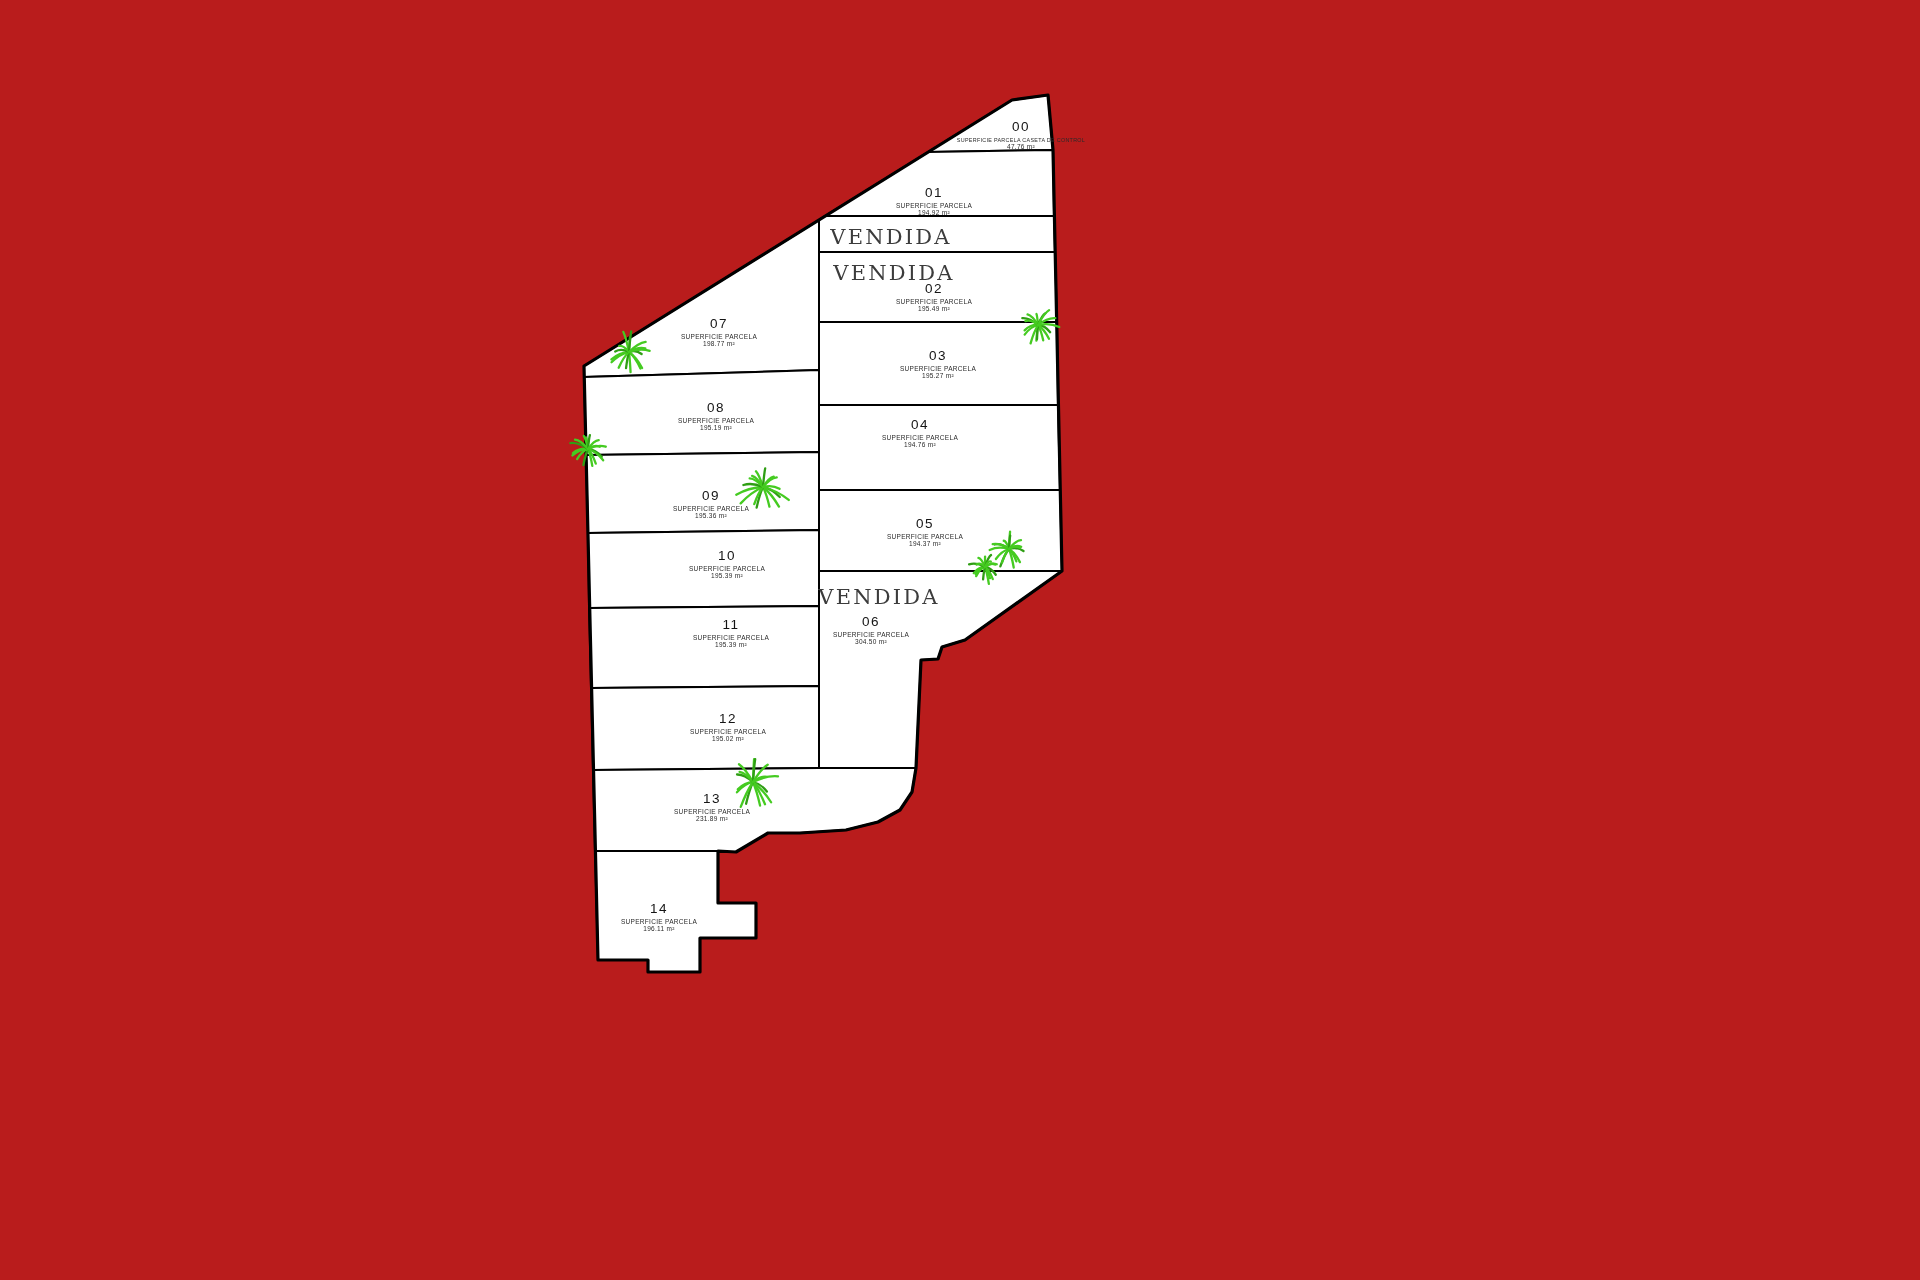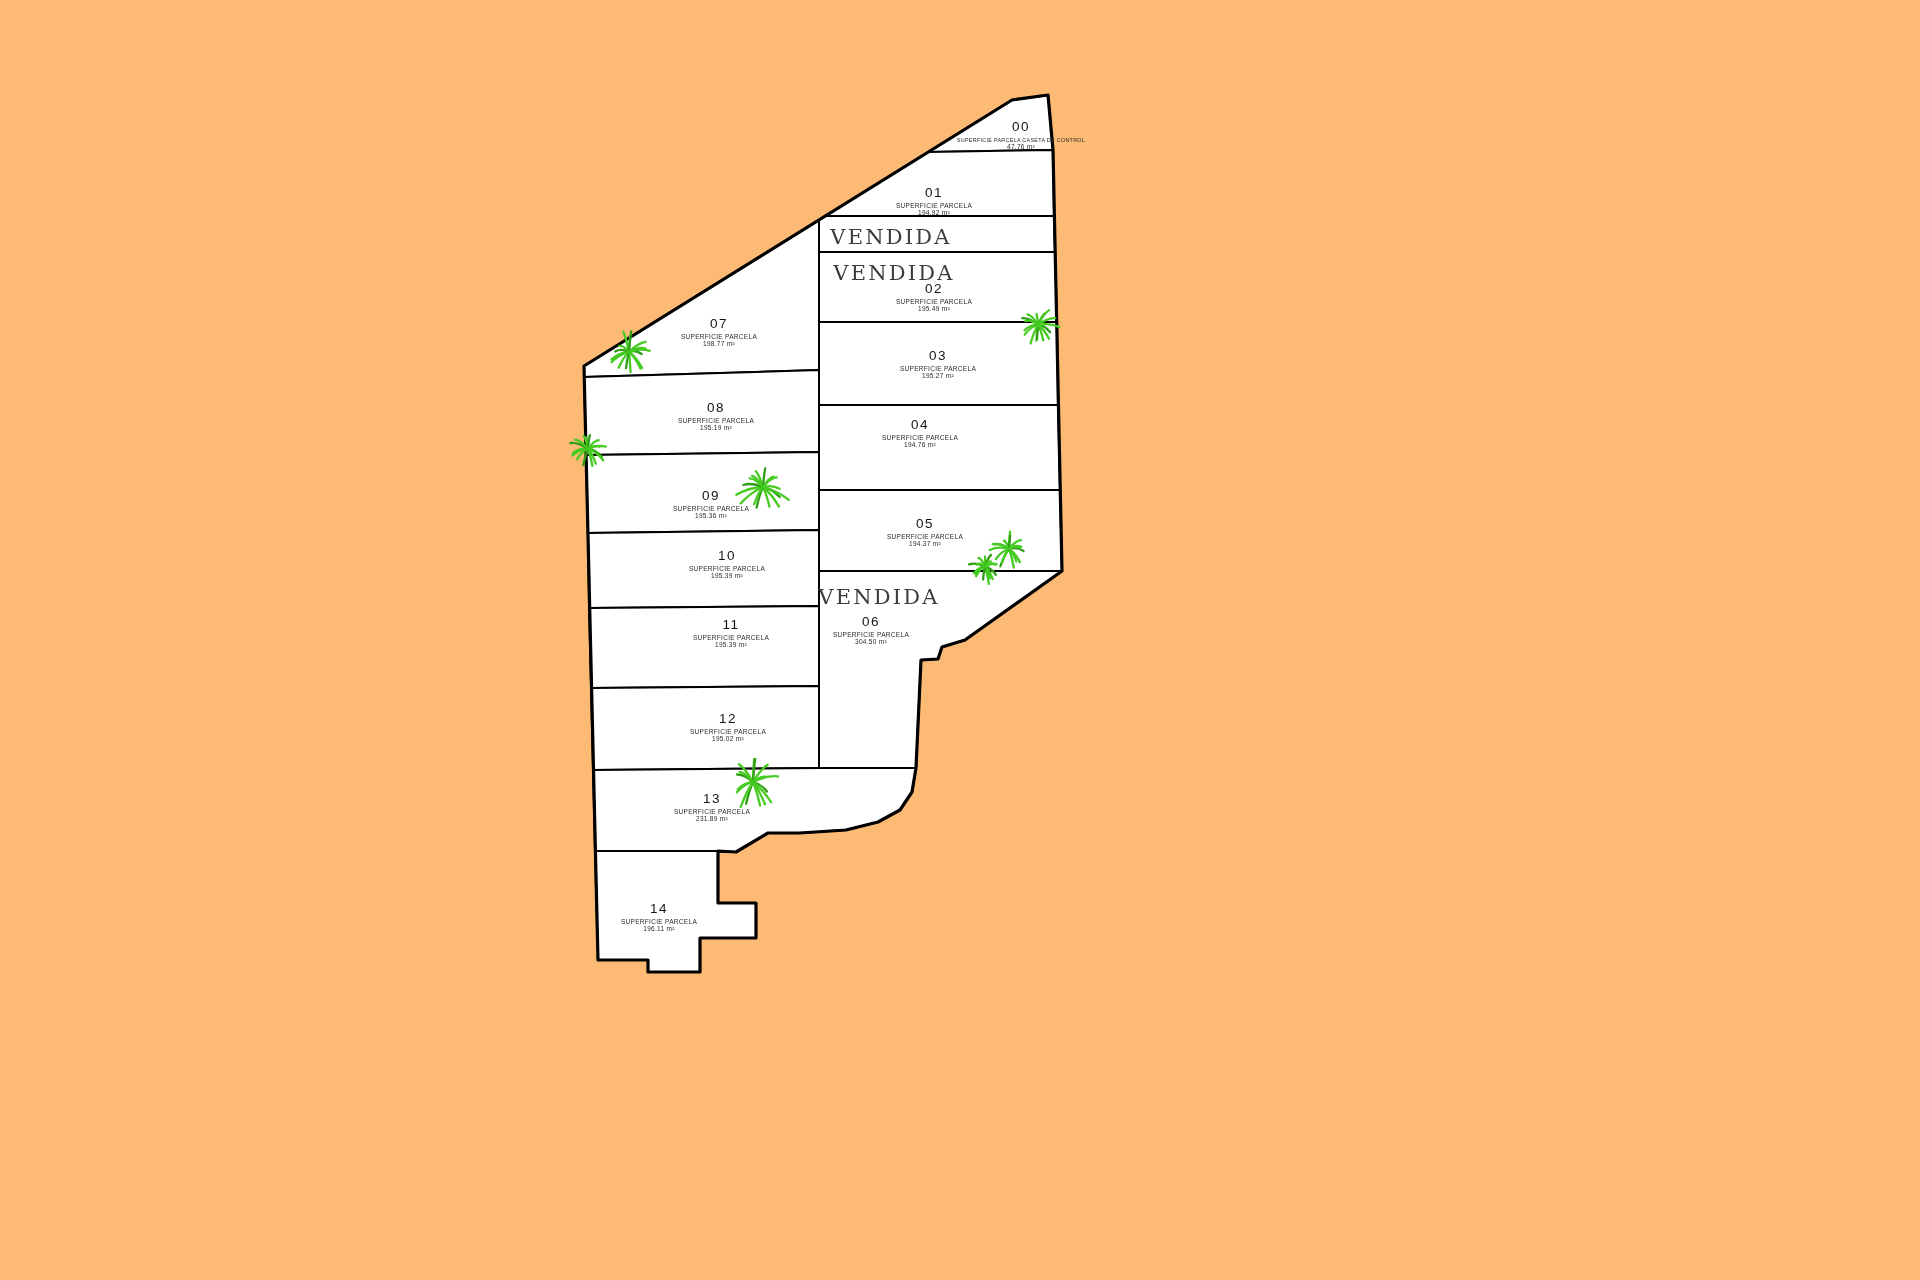--- a/index.html
+++ b/index.html
@@ -1,20 +1,20 @@
 <!DOCTYPE html>
 <html><head>
 <meta charset="utf-8">
 <style>
   html,body{margin:0;padding:0;}
   body{
     width:1920px;height:1280px;background:#ffffff;overflow:hidden;
     font-family:"Liberation Sans",sans-serif;
   }
-  .stage{position:relative;width:1920px;height:1280px;background:#fdba74;}
+  .stage{position:relative;width:1920px;height:1280px;background:#b91c1c;}
   #plan-svg{position:absolute;left:0;top:0;width:1920px;height:1280px;}
   text{user-select:none;}
   text.pnum{
     font-family:"Liberation Sans",sans-serif;
     font-size:13.5px;letter-spacing:1.5px;fill:#141414;
   }
   text.pname{
     font-family:"Liberation Sans",sans-serif;
     font-size:6.5px;letter-spacing:.3px;fill:#2a2a2a;
   }

